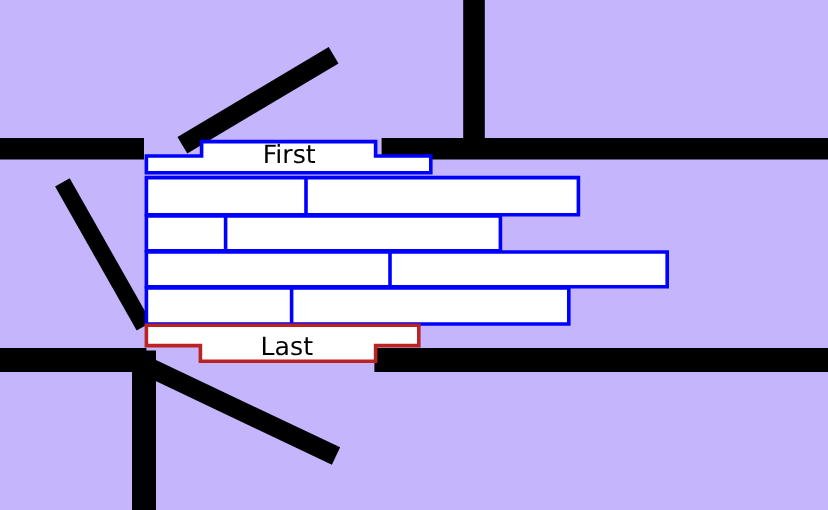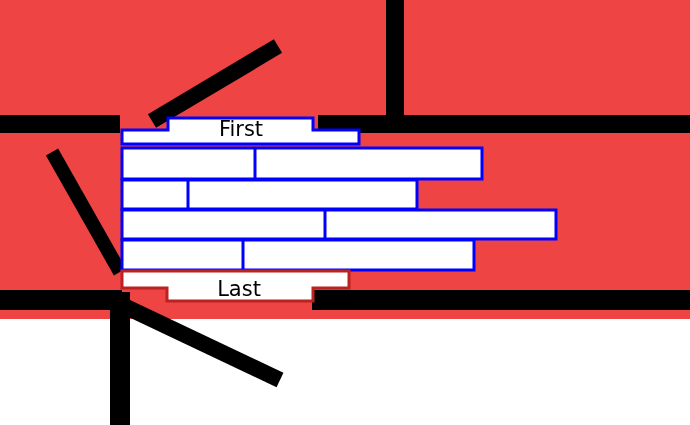--- a/index.html
+++ b/index.html
@@ -9,22 +9,22 @@
   }
   body {
     width: 690px;
     height: 425px;
     font-family: "DejaVu Sans", sans-serif;
     overflow: hidden;
   }
   #stage {
     position: relative;
     width: 690px;
-    height: 319px;
-    background: #ef4444;
+    height: 425px;
+    background: #c4b5fd;
   }
   #stage svg {
     display: block;
     position: absolute;
     left: 0;
     top: 0;
   }
   .road {
     stroke-linecap: butt;
     stroke-linejoin: miter;

